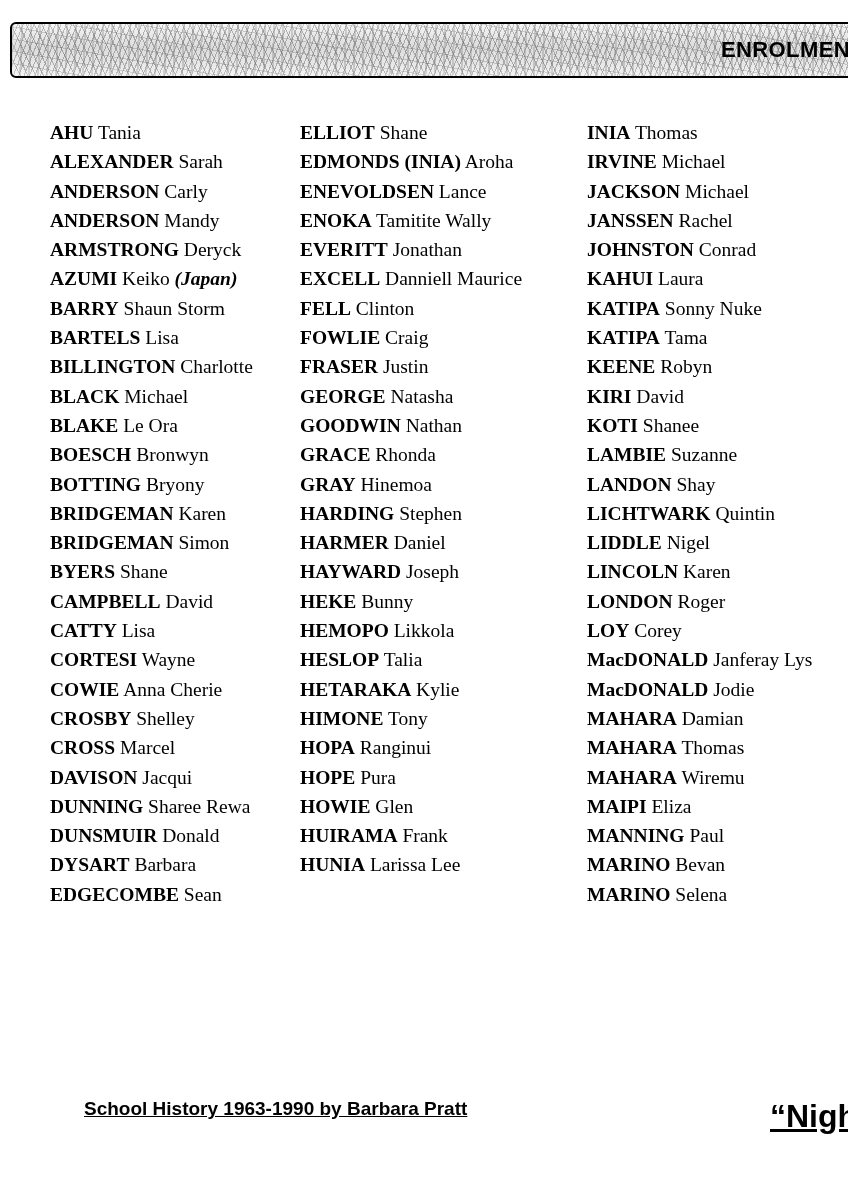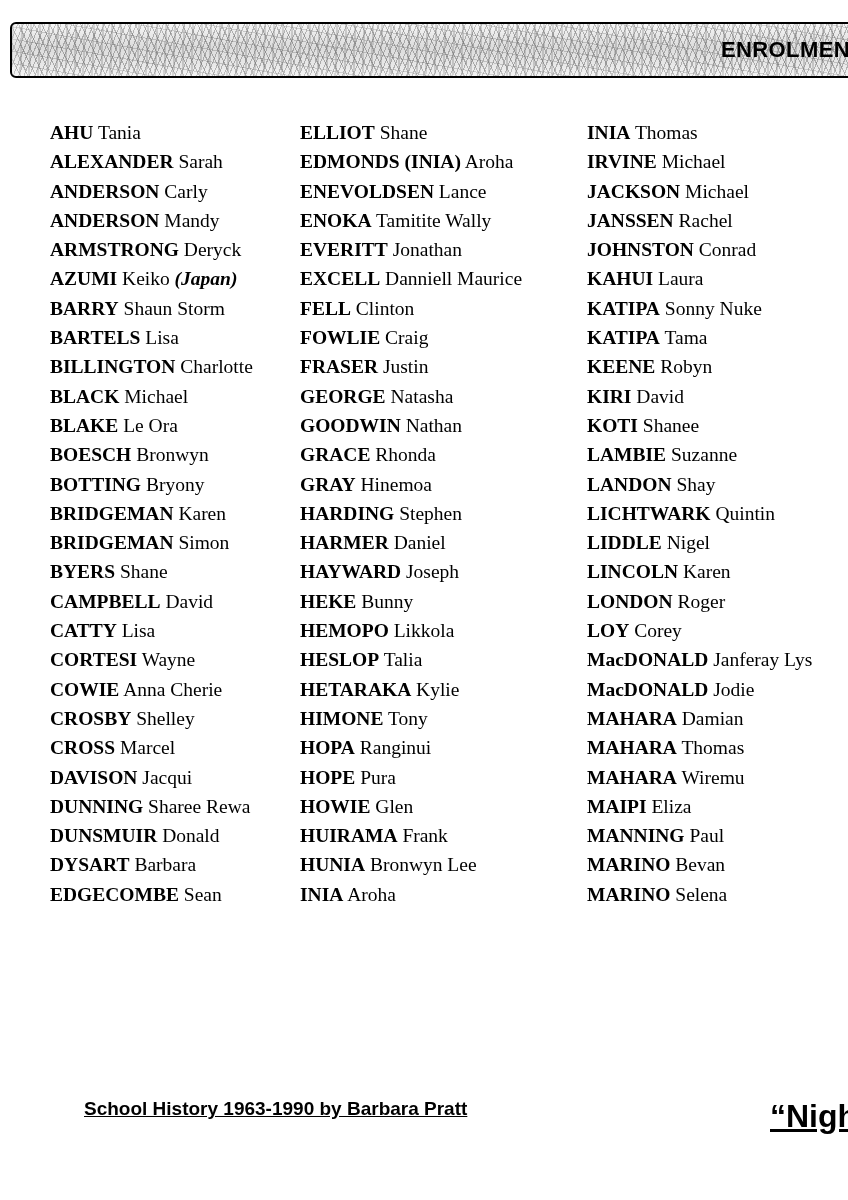--- a/index.html
+++ b/index.html
@@ -156,22 +156,21 @@
       <div class="name-row"><span class="surname">HAYWARD</span> <span class="given">Joseph</span></div>
       <div class="name-row"><span class="surname">HEKE</span> <span class="given">Bunny</span></div>
       <div class="name-row"><span class="surname">HEMOPO</span> <span class="given">Likkola</span></div>
       <div class="name-row"><span class="surname">HESLOP</span> <span class="given">Talia</span></div>
       <div class="name-row"><span class="surname">HETARAKA</span> <span class="given">Kylie</span></div>
       <div class="name-row"><span class="surname">HIMONE</span> <span class="given">Tony</span></div>
       <div class="name-row"><span class="surname">HOPA</span> <span class="given">Ranginui</span></div>
       <div class="name-row"><span class="surname">HOPE</span> <span class="given">Pura</span></div>
       <div class="name-row"><span class="surname">HOWIE</span> <span class="given">Glen</span></div>
       <div class="name-row"><span class="surname">HUIRAMA</span> <span class="given">Frank</span></div>
-      <div class="name-row"><span class="surname">HUNIA</span> <span class="given">Bronwyn Lee</span></div>
-      <div class="name-row"><span class="surname">INIA</span> <span class="given">Aroha</span></div>
+      <div class="name-row"><span class="surname">HUNIA</span> <span class="given">Larissa Lee</span></div>
     </div>
   <div class="col col-3">
       <div class="name-row"><span class="surname">INIA</span> <span class="given">Thomas</span></div>
       <div class="name-row"><span class="surname">IRVINE</span> <span class="given">Michael</span></div>
       <div class="name-row"><span class="surname">JACKSON</span> <span class="given">Michael</span></div>
       <div class="name-row"><span class="surname">JANSSEN</span> <span class="given">Rachel</span></div>
       <div class="name-row"><span class="surname">JOHNSTON</span> <span class="given">Conrad</span></div>
       <div class="name-row"><span class="surname">KAHUI</span> <span class="given">Laura</span></div>
       <div class="name-row"><span class="surname">KATIPA</span> <span class="given">Sonny Nuke</span></div>
       <div class="name-row"><span class="surname">KATIPA</span> <span class="given">Tama</span></div>

